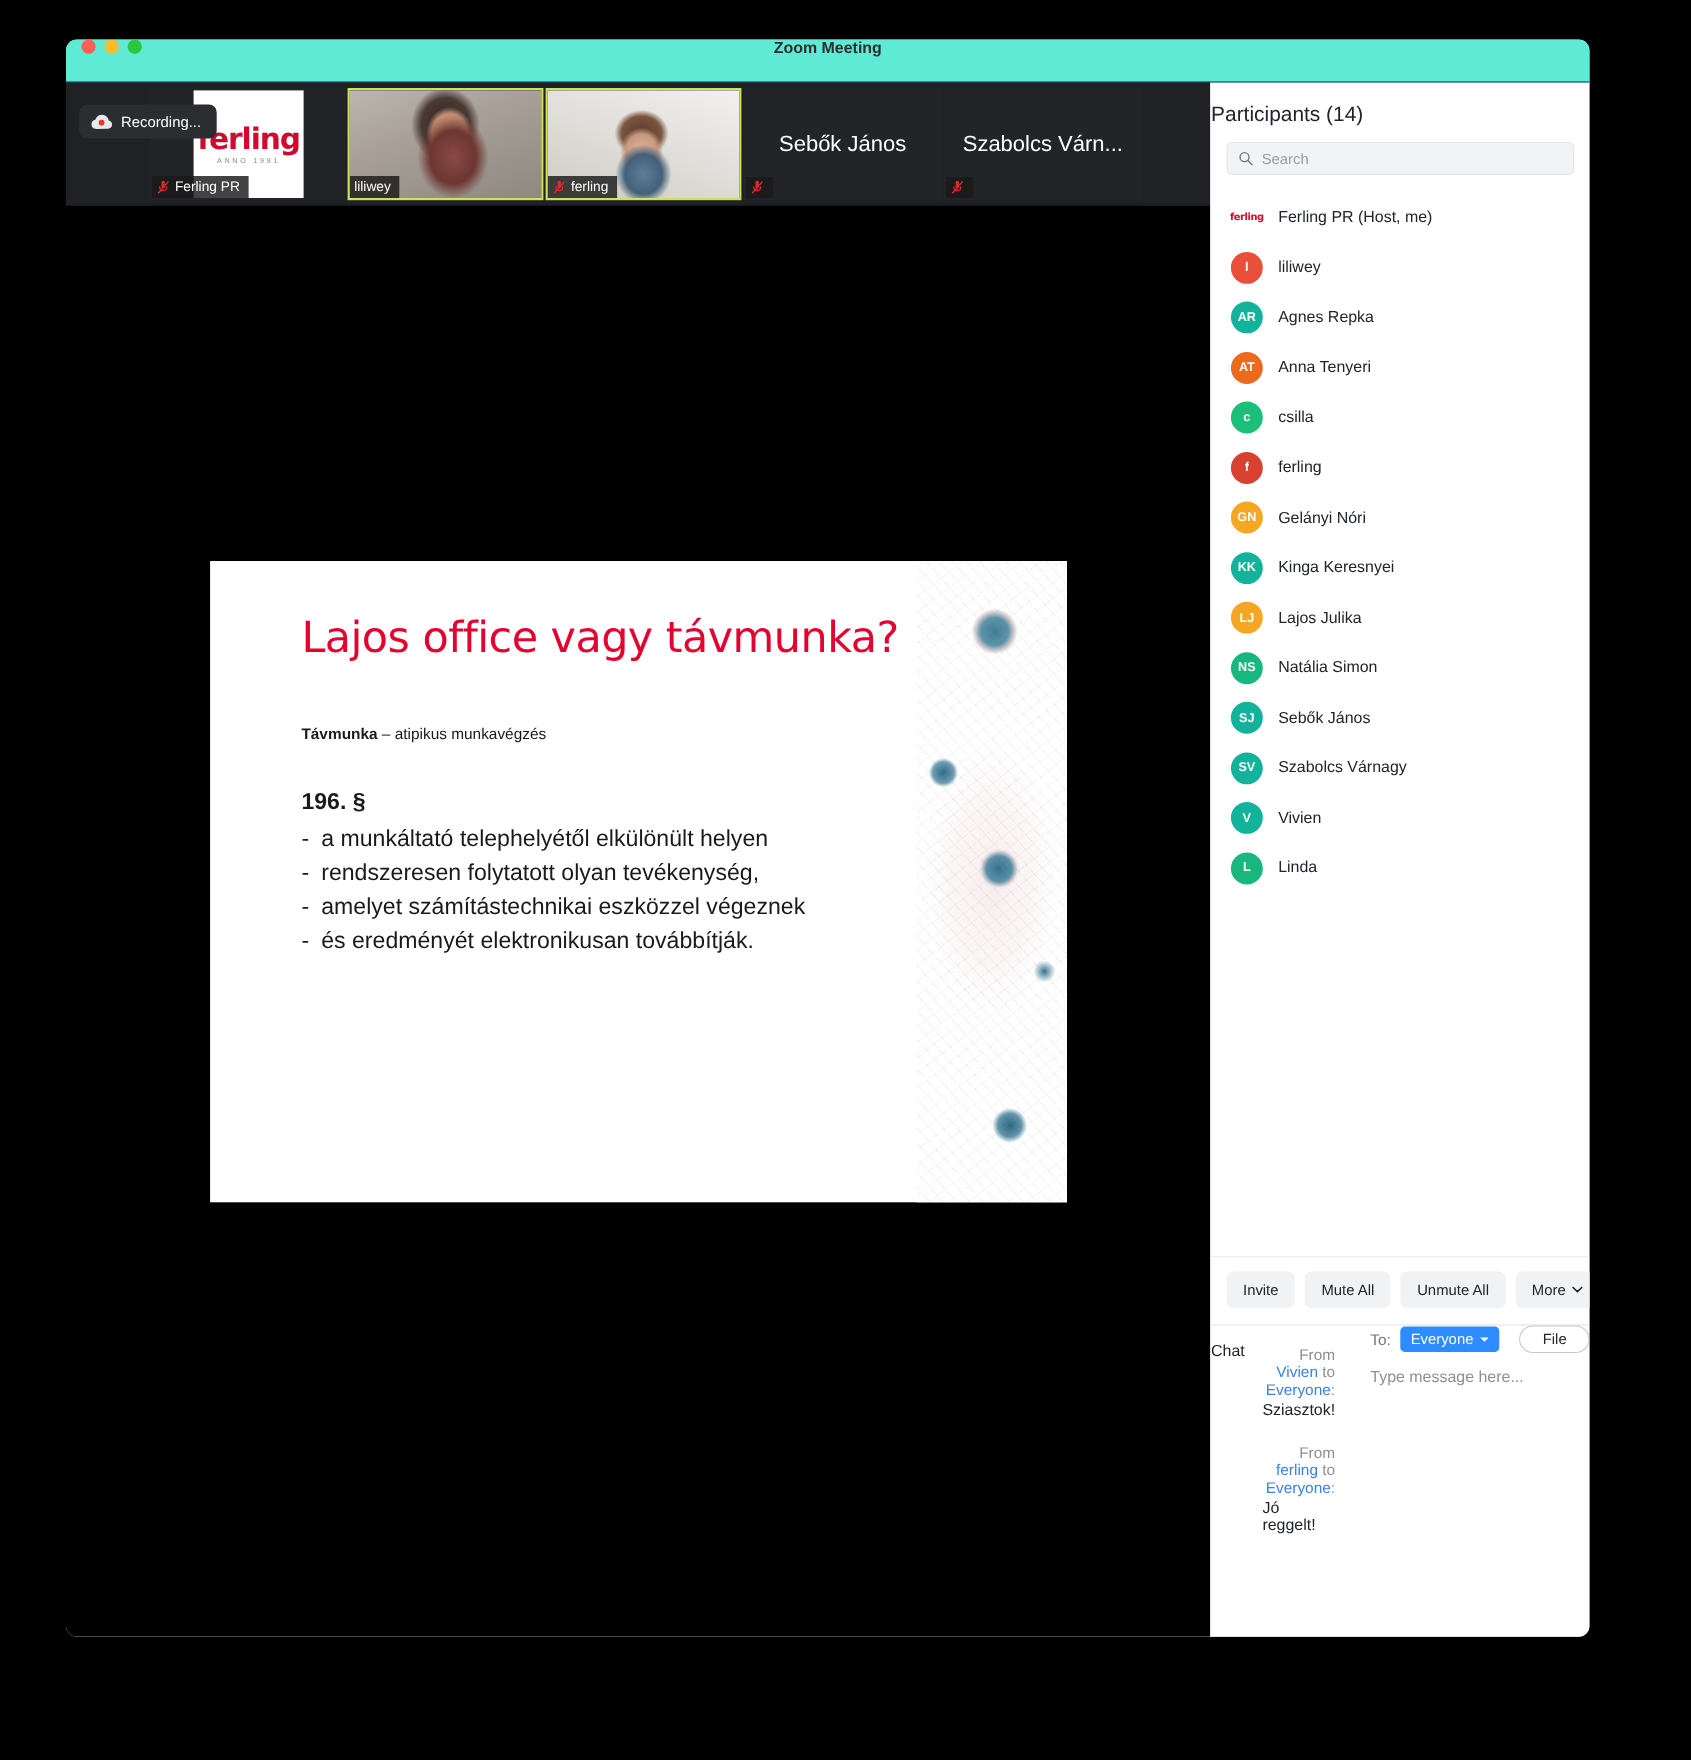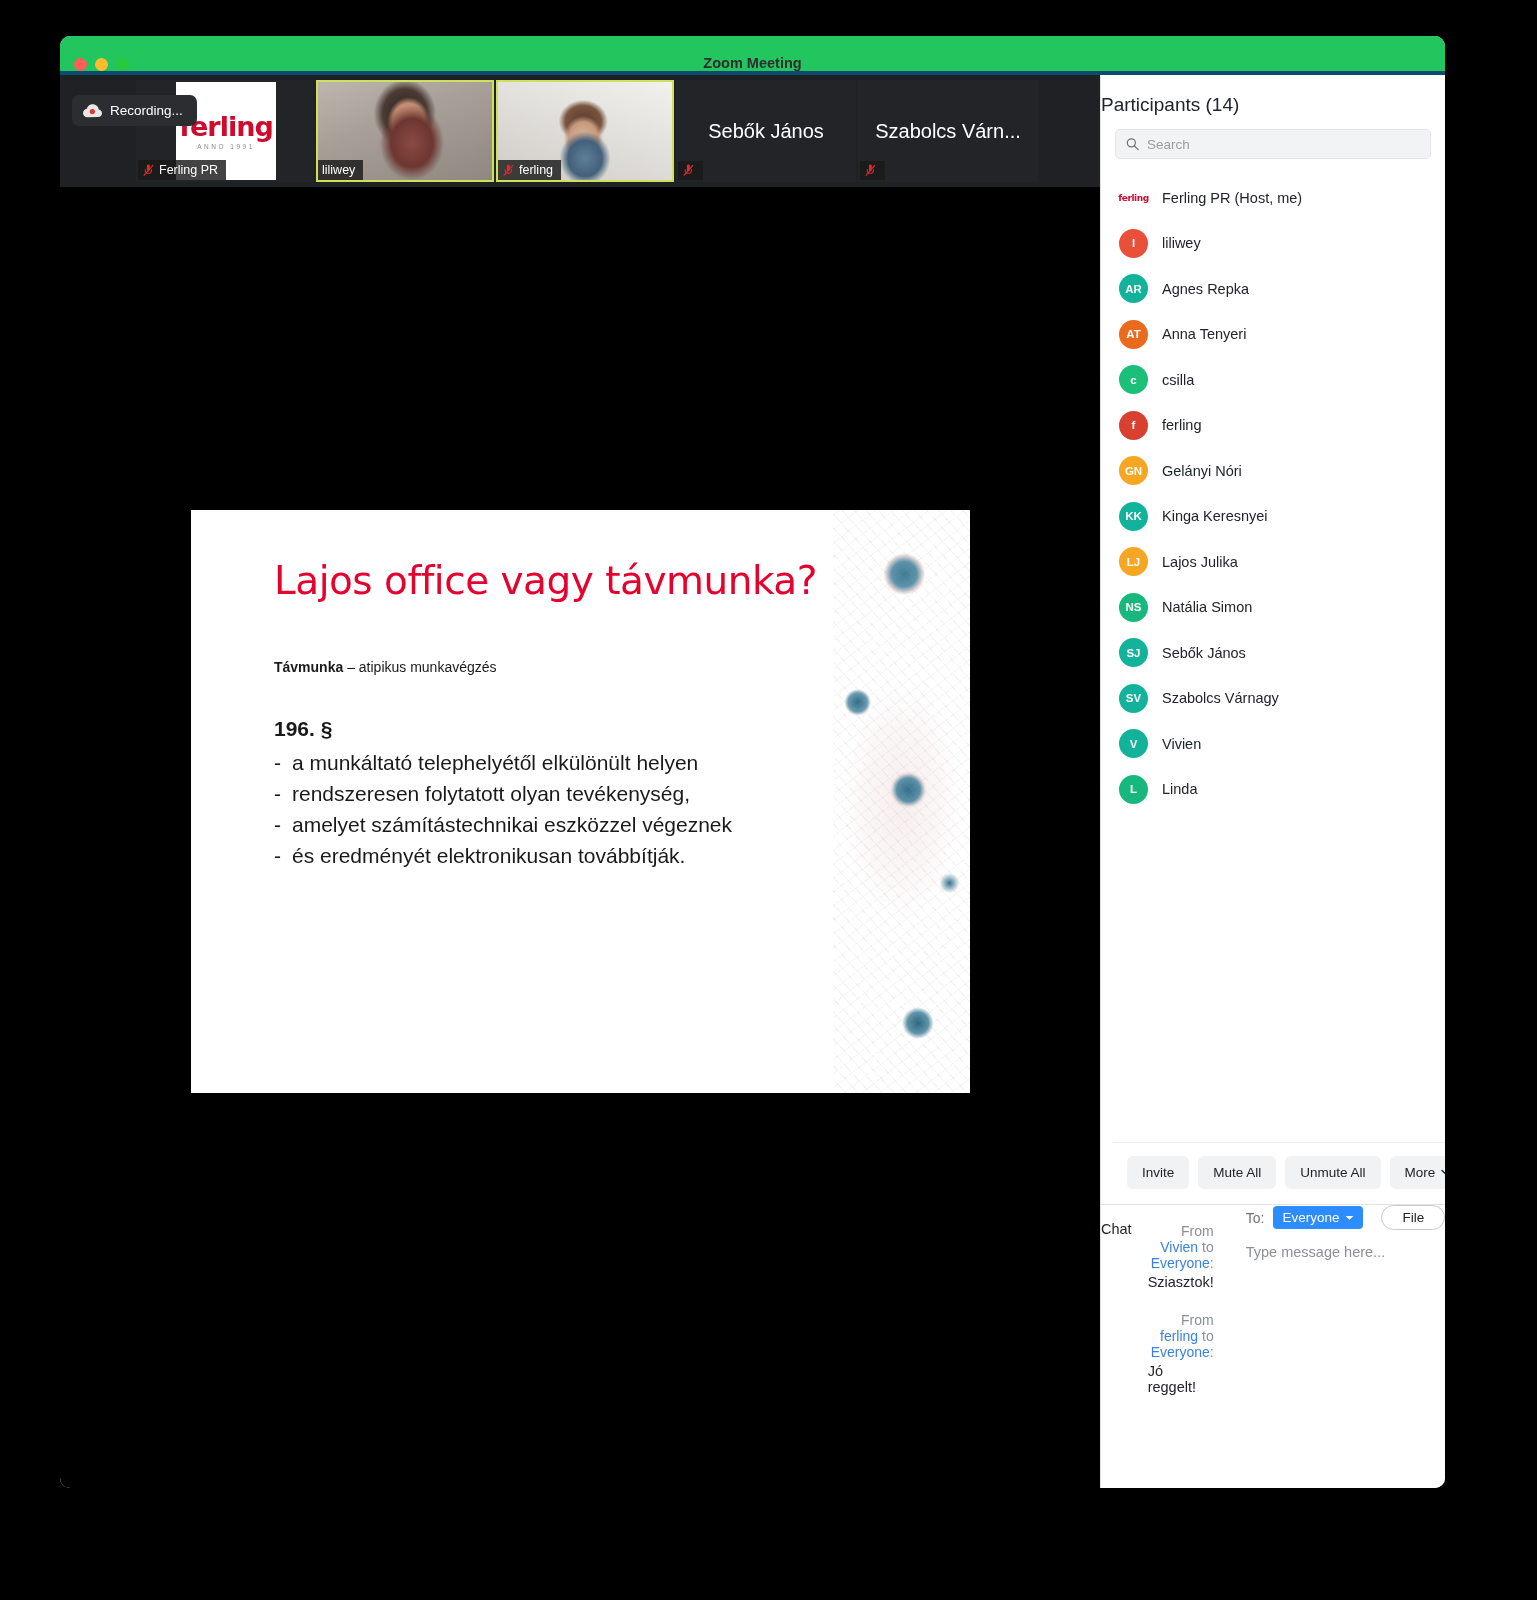--- a/index.html
+++ b/index.html
@@ -14,23 +14,23 @@
     left: 60px; top: 36px;
     width: 1385px; height: 1452px;
     background: #f3f2f1;
     border-radius: 10px;
     overflow: hidden;
     box-shadow: 0 10px 40px rgba(0,0,0,0.6);
   }
   
   .titlebar {
     height: 39px;
-    background: #22c55e;
-    border-bottom: 4px solid #0c4a6e;
-    display: flex; align-items: flex-end;
+    background: #5eead4;
+    border-bottom: 1px solid #0c4a6e;
+    display: flex; align-items: flex-start;
     position: relative;
   }
   .traffic { display: flex; gap: 8px; margin-left: 14px; }
   .dot { width: 13px; height: 13px; border-radius: 50%; }
   .dot.red { background: #ff5f57; }
   .dot.yellow { background: #febc2e; }
   .dot.green { background: #28c840; }
   .title-text {
     position: absolute; left: 0; right: 0;
     text-align: center;
@@ -204,21 +204,20 @@
     font-family: "DejaVu Sans", sans-serif;
     letter-spacing: -0.4px;
   }
   .pname { font-size: 14.5px; color: #20242b; }
   
   .actions {
     display: flex; gap: 9px;
     padding: 13px 14px 15px;
     border-top: 1px solid #ececec;
     align-items: center;
-    margin-left: 12px;
   }
   .abtn {
     background: #f1f2f4; border: none; border-radius: 6px;
     font-size: 13.5px; color: #20242b;
     padding: 9px 15px;
     font-family: "Liberation Sans", sans-serif;
     cursor: pointer;
     white-space: nowrap;
   }
   .abtn.more { display: flex; align-items: center; gap: 6px; }

